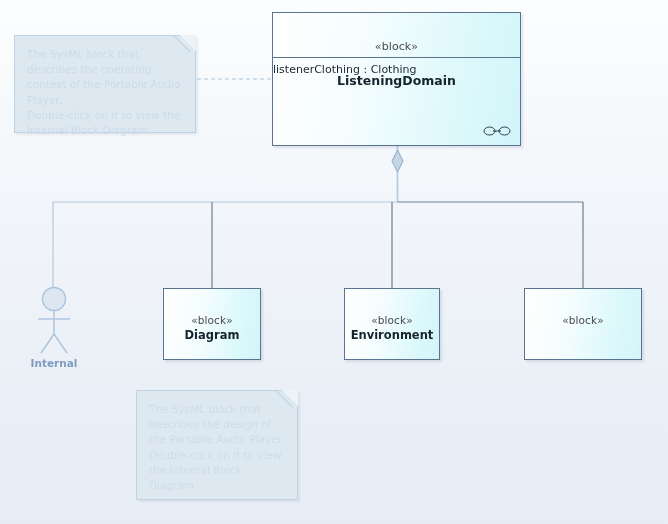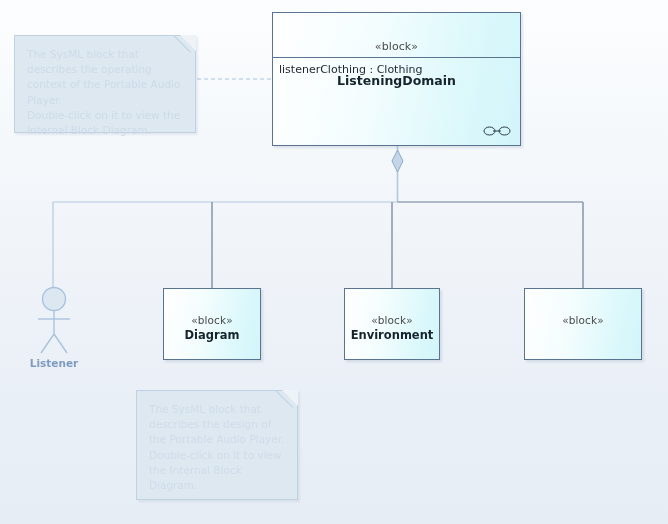--- a/index.html
+++ b/index.html
@@ -82,21 +82,21 @@
     bottom: 0;
   }
   .compartment-label {
     text-align: center;
     font-size: 11px;
     font-style: italic;
     color: #222a30;
     padding-top: 5px;
   }
   .prop-list {
-    margin: 4px 0 0 6px;
+    margin: 4px 0 0 0;
     padding: 0;
     list-style: none;
   }
   .prop-list li {
     font-size: 11px;
     color: #1e2630;
     line-height: 15.5px;
     white-space: nowrap;
   }
   
@@ -232,21 +232,21 @@
   </div>
 
   <div id="actor">
     <svg viewBox="0 0 56 70" width="56" height="70" xmlns="http://www.w3.org/2000/svg">
       <circle cx="28" cy="13" r="11.5" fill="#dce7f2" stroke="#a9c3de" stroke-width="1.4"></circle>
       <line x1="28" y1="25" x2="28" y2="48" stroke="#a9c3de" stroke-width="1.4"></line>
       <line x1="12" y1="33" x2="44" y2="33" stroke="#a9c3de" stroke-width="1.4"></line>
       <line x1="28" y1="48" x2="15" y2="67" stroke="#a9c3de" stroke-width="1.4"></line>
       <line x1="28" y1="48" x2="41" y2="67" stroke="#a9c3de" stroke-width="1.4"></line>
     </svg>
-    <div class="actor-label">Listener</div>
+    <div class="actor-label">Internal</div>
   </div>
 
   <div class="block" id="block-clothing">
     <div class="block-title">
       <span class="stereotype">«block»</span>
       <span class="blockname">Diagram</span>
     </div>
   </div>
 
   <div class="block" id="block-environment">

